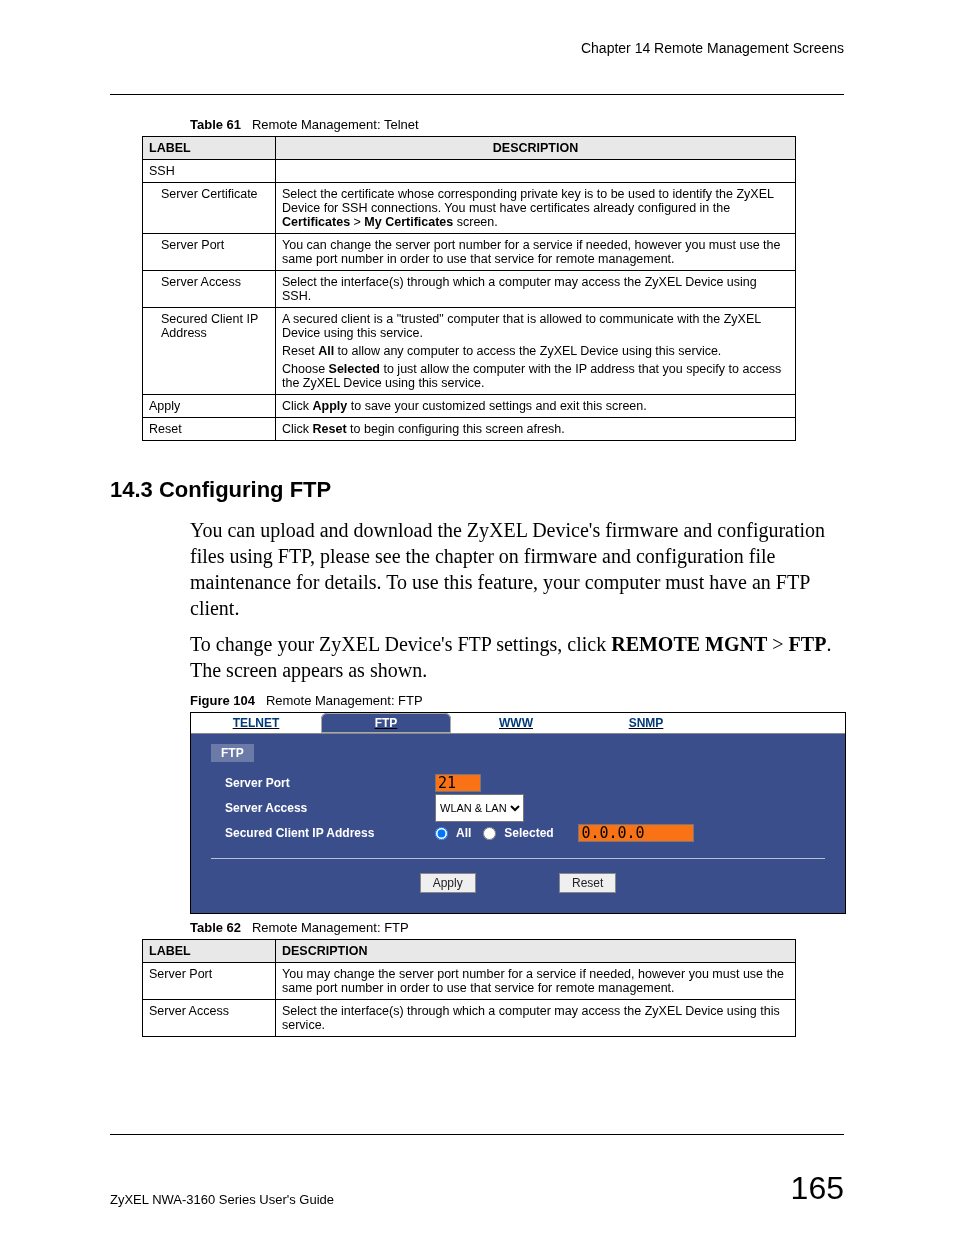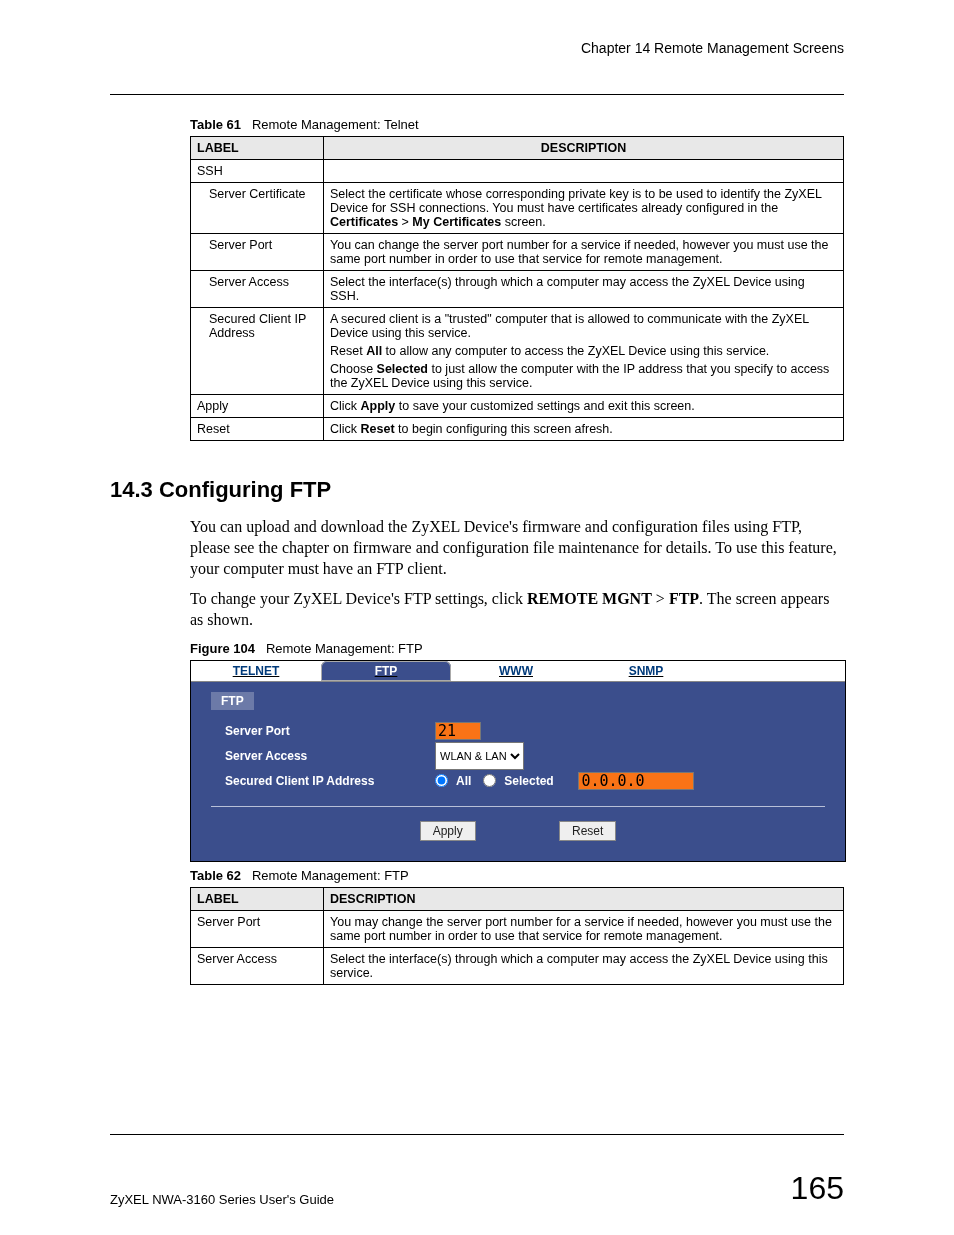--- a/index.html
+++ b/index.html
@@ -30,21 +30,21 @@
   }
   hr.bottom-rule { margin: 6px 0 10px 0; }
   .caption {
     font-size: 13px;
     margin: 6px 0 4px 80px;
   }
   .caption b { font-weight: bold; text-align: right; }
   table.doc-table {
     border-collapse: collapse;
     width: calc(100% - 80px);
-    margin-left: 80px;
+    margin-left: 32px;
     font-size: 12.5px;
   }
   table.doc-table th, table.doc-table td {
     border: 1px solid #000;
     padding: 4px 6px;
     text-align: left;
     vertical-align: top;
   }
   table.doc-table th {
     background: #e8e8e8;
@@ -52,21 +52,21 @@
   }
   table.doc-table th:nth-child(2) { text-align: center; }
   .indent { padding-left: 18px !important; }
   h2.section {
     font-size: 22px;
     font-weight: bold;
     margin: 36px 0 14px 0;
   }
   .body-text {
     font-family: "Times New Roman", serif;
-    font-size: 16px;
+    font-size: 20px;
     margin: 10px 0 10px 80px;
     line-height: 1.3;
   }
   .figure {
     margin-left: 80px;
     width: calc(100% - 80px);
     border: 1px solid #000;
     background: #fff;
     font-size: 12px;
   }

